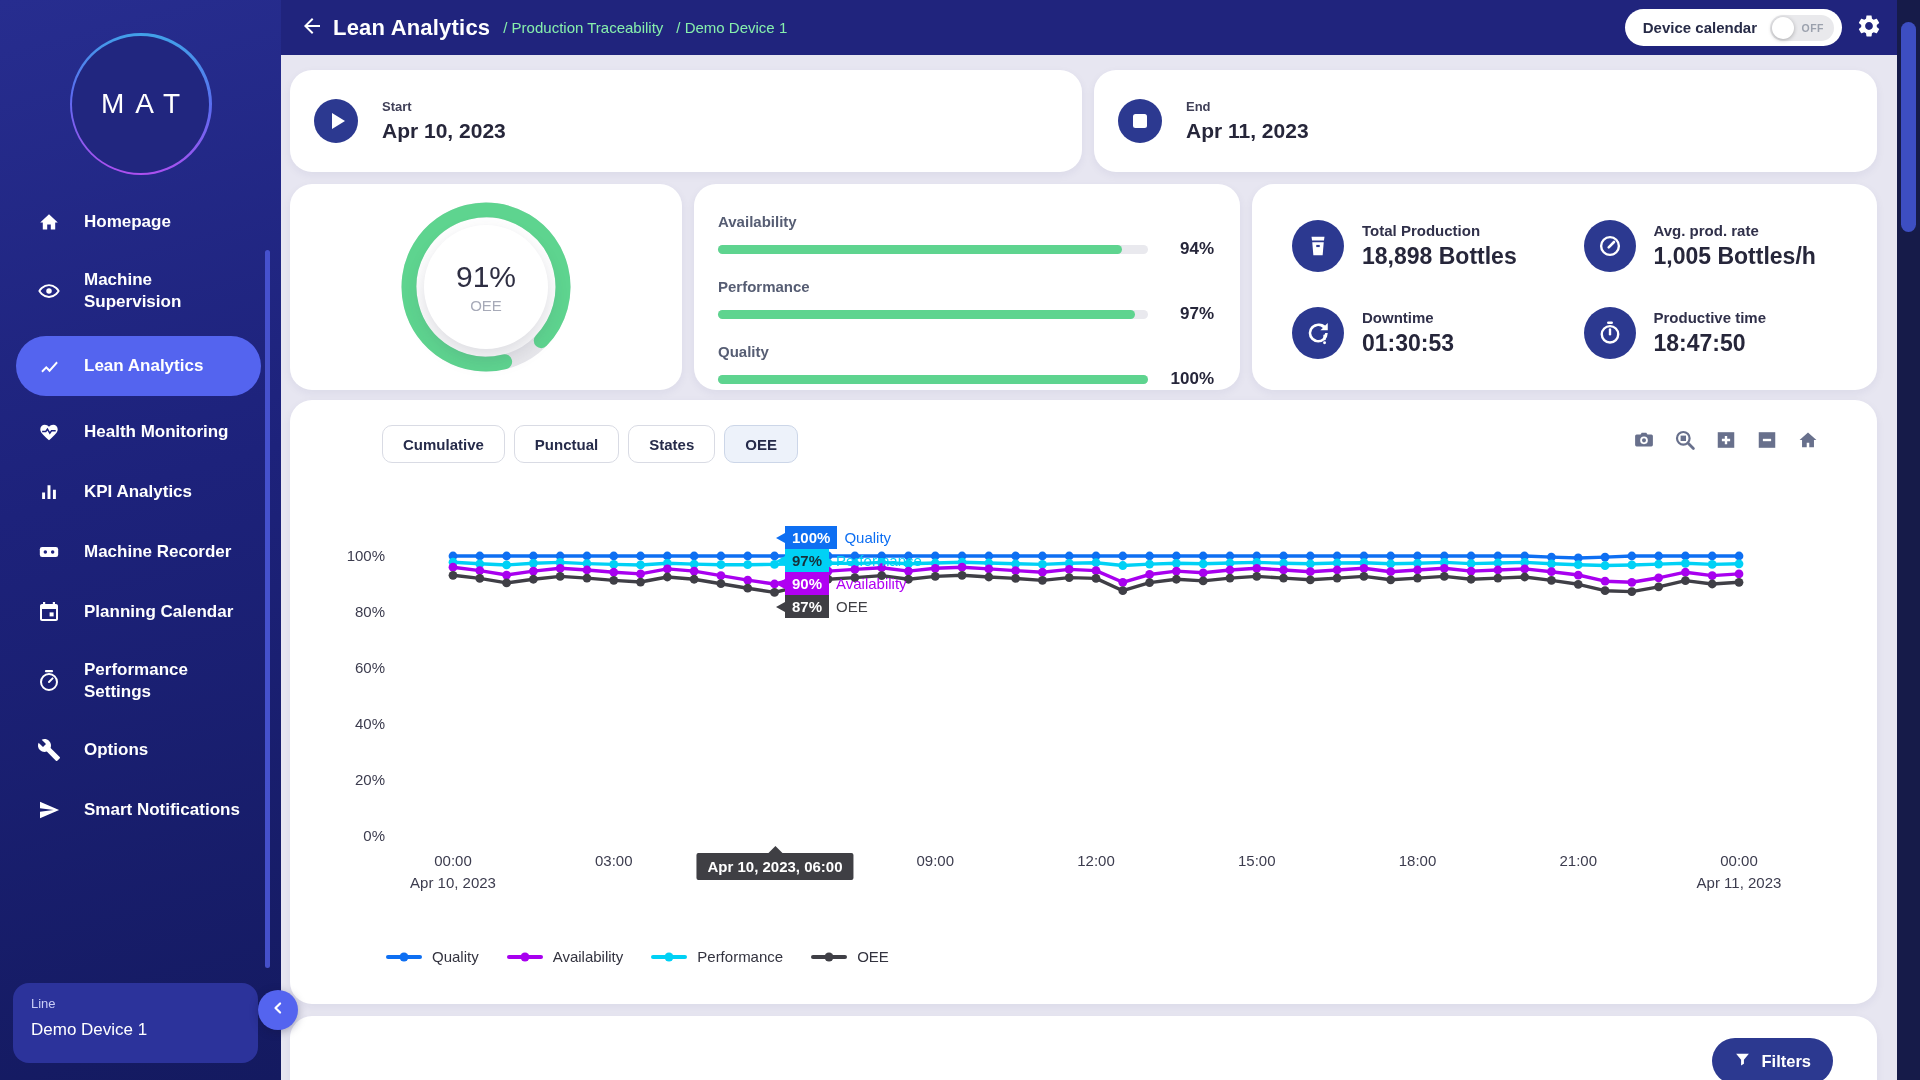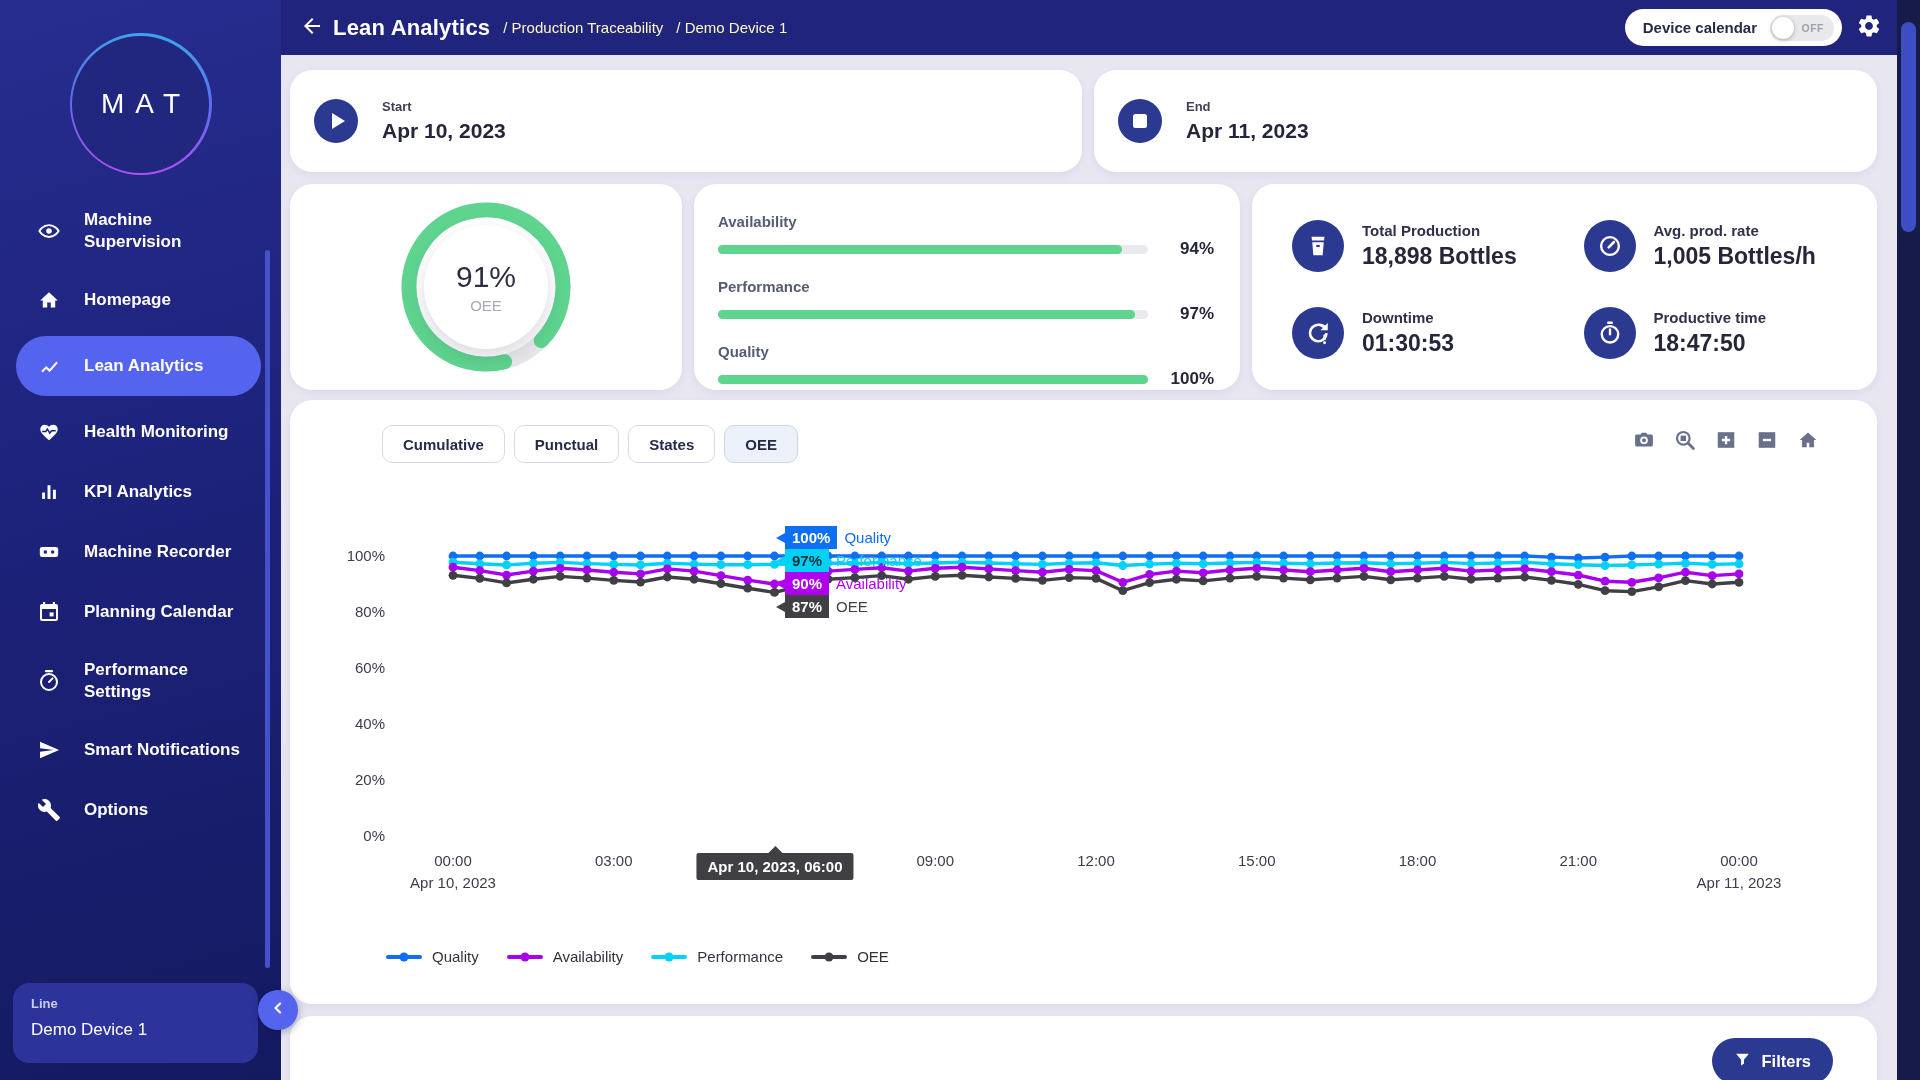--- a/index.html
+++ b/index.html
@@ -14,30 +14,30 @@
   .logo-inner{width:100%;height:100%;border-radius:50%;background:#21267f;display:flex;align-items:center;justify-content:center;
     color:#fff;font-size:28px;letter-spacing:11px;padding-left:11px;font-weight:400}
   .nav{position:absolute;top:198px;left:0;width:100%}
   .nav-item{display:flex;align-items:center;margin:0 20px 12px 16px;padding:11px 8px 11px 18px;border-radius:34px;
     color:#fff;font-weight:700;font-size:17px;line-height:1.3;cursor:pointer}
   .nav-item.active{background:#5464ef;padding-top:17px;padding-bottom:17px}
   .nav-ico{width:30px;min-width:30px;height:26px;margin-right:20px;display:flex;align-items:center;justify-content:center;color:#fff}
   .nav-label{width:170px}
   .sb-scroll{position:absolute;right:11px;top:250px;width:5px;height:718px;border-radius:3px;background:#4a57d6;opacity:.9}
   .device-card{position:absolute;left:13px;bottom:17px;width:245px;height:80px;background:#2c339b;border-radius:16px;padding:13px 18px;color:#fff;cursor:pointer}
-  .device-label{font-size:13px;color:#c9cdf6;margin-bottom:9px;font-weight:700}
+  .device-label{font-size:13px;color:#c9cdf6;margin-bottom:9px;font-weight:400}
   .device-name{font-size:17px;font-weight:400}
   .collapse-btn{position:absolute;left:258px;top:990px;width:40px;height:40px;border-radius:50%;background:#5464ef;
     display:flex;align-items:center;justify-content:center;z-index:30;cursor:pointer;box-shadow:0 2px 8px rgba(20,20,60,.35)}
 
   
   .topbar{position:absolute;left:281px;top:0;width:1616px;height:55px;background:#20247d;display:flex;align-items:center;z-index:10}
   .back-btn{margin-left:16px;width:30px;height:30px;display:flex;align-items:center;justify-content:center;cursor:pointer}
   .tb-title{color:#fff;font-size:22px;font-weight:700;margin-left:6px;letter-spacing:.2px}
-  .crumbs{display:flex;align-items:flex-start;color:#fef9c3}
+  .crumbs{display:flex;align-items:flex-start;color:#86efac}
   .crumb{font-size:15px;font-weight:500;margin-left:13px;white-space:nowrap}
   .asset-pill{margin-left:auto;margin-right:12px;height:37px;background:#fff;border-radius:19px;display:flex;align-items:center;
     padding:0 8px 0 18px;gap:13px;cursor:pointer}
   .asset-label{font-size:15px;font-weight:600;color:#272b47}
   .toggle{position:relative;width:64px;height:26px;border-radius:13px;background:#e9e9ec;display:flex;align-items:center;
     justify-content:flex-end;padding-right:10px;cursor:pointer}
   .toggle-knob{position:absolute;left:2px;top:2px;width:22px;height:22px;border-radius:50%;background:#fff;box-shadow:0 1px 4px rgba(0,0,0,.28)}
   .toggle-state{font-size:10.5px;color:#9ba1ad;font-weight:700;letter-spacing:.5px}
   .gear-btn{margin-right:13px;width:30px;height:30px;display:flex;align-items:center;justify-content:center;cursor:pointer}
 
@@ -113,34 +113,34 @@
 </head>
 <body>
 
 <aside class="sidebar">
   <div class="logo">
     <div class="logo-inner">MAT</div>
   </div>
   <nav class="nav" id="nav">
       <div class="nav-item">
         <span class="nav-ico">
+          <svg width="24" height="24" viewBox="0 0 24 24">
+            <path fill="currentColor" d="M10.2 19.5v-5h3.6v5h4.4v-7h2.6L12 4.2 3.2 12.5h2.6v7z"></path>
+          </svg>
+        </span>
+        <span class="nav-label">Homepage</span>
+      </div>
+      <div class="nav-item">
+        <span class="nav-ico">
           <svg width="26" height="22" viewBox="0 0 24 24">
             <path d="M1.5 12S5 5.5 12 5.5 22.5 12 22.5 12 19 18.5 12 18.5 1.5 12 1.5 12z" fill="none" stroke="currentColor" stroke-width="2"></path>
             <circle cx="12" cy="12" r="3" fill="currentColor"></circle>
           </svg>
         </span>
         <span class="nav-label">Machine Supervision</span>
-      </div>
-      <div class="nav-item">
-        <span class="nav-ico">
-          <svg width="24" height="24" viewBox="0 0 24 24">
-            <path fill="currentColor" d="M10.2 19.5v-5h3.6v5h4.4v-7h2.6L12 4.2 3.2 12.5h2.6v7z"></path>
-          </svg>
-        </span>
-        <span class="nav-label">Homepage</span>
       </div>
       <div class="nav-item active">
         <span class="nav-ico">
           <svg width="26" height="22" viewBox="0 0 24 24">
             <path fill="currentColor" d="M3.6 17.4l5.4-5.4 3.6 3.6 7.5-8.4 1.5 1.4-9 10.1-3.6-3.6-4 4.1z"></path>
           </svg>
         </span>
         <span class="nav-label">Lean Analytics</span>
       </div>
       <div class="nav-item">
@@ -184,33 +184,33 @@
           <svg width="24" height="24" viewBox="0 0 24 24">
             <circle cx="12" cy="13" r="8" fill="none" stroke="currentColor" stroke-width="2"></circle>
             <path d="M12 13l3.6-3.6" stroke="currentColor" stroke-width="2" stroke-linecap="round"></path>
             <path d="M9 2.2h6" stroke="currentColor" stroke-width="2.2" stroke-linecap="round"></path>
           </svg>
         </span>
         <span class="nav-label">Performance Settings</span>
       </div>
       <div class="nav-item">
         <span class="nav-ico">
+          <svg width="24" height="24" viewBox="0 0 24 24">
+            <path fill="currentColor" d="M22.7 19l-9.1-9.1c.9-2.3.4-5-1.5-6.9-2-2-5-2.4-7.4-1.3L9 6 6 9 1.6 4.7C.4 7.1.9 10.1 2.9 12.1c1.9 1.9 4.6 2.4 6.9 1.5l9.1 9.1c.4.4 1 .4 1.4 0l2.3-2.3c.5-.4.5-1.1.1-1.4z"></path>
+          </svg>
+        </span>
+        <span class="nav-label">Options</span>
+      </div>
+      <div class="nav-item">
+        <span class="nav-ico">
           <svg width="26" height="22" viewBox="0 0 24 24">
             <path fill="currentColor" d="M2.2 21L23 12 2.2 3l-.01 7L17 12 2.19 14z"></path>
           </svg>
         </span>
         <span class="nav-label">Smart Notifications</span>
-      </div>
-      <div class="nav-item">
-        <span class="nav-ico">
-          <svg width="24" height="24" viewBox="0 0 24 24">
-            <path fill="currentColor" d="M22.7 19l-9.1-9.1c.9-2.3.4-5-1.5-6.9-2-2-5-2.4-7.4-1.3L9 6 6 9 1.6 4.7C.4 7.1.9 10.1 2.9 12.1c1.9 1.9 4.6 2.4 6.9 1.5l9.1 9.1c.4.4 1 .4 1.4 0l2.3-2.3c.5-.4.5-1.1.1-1.4z"></path>
-          </svg>
-        </span>
-        <span class="nav-label">Options</span>
       </div>
     </nav>
   <div class="sb-scroll"></div>
   <div class="device-card">
     <div class="device-label">Line</div>
     <div class="device-name">Demo Device 1</div>
   </div>
 </aside>
 <div class="collapse-btn">
   <span>

